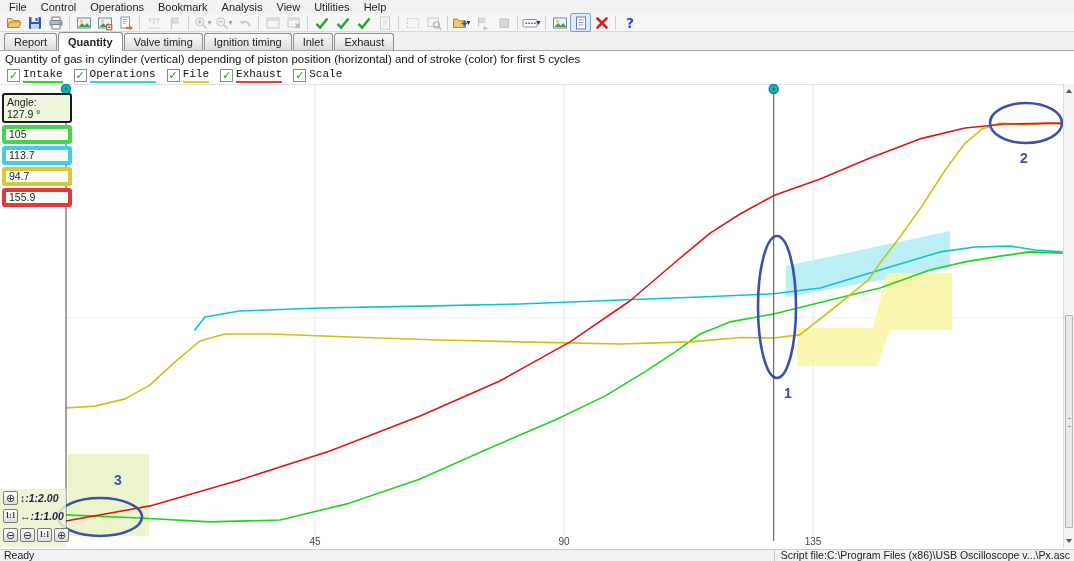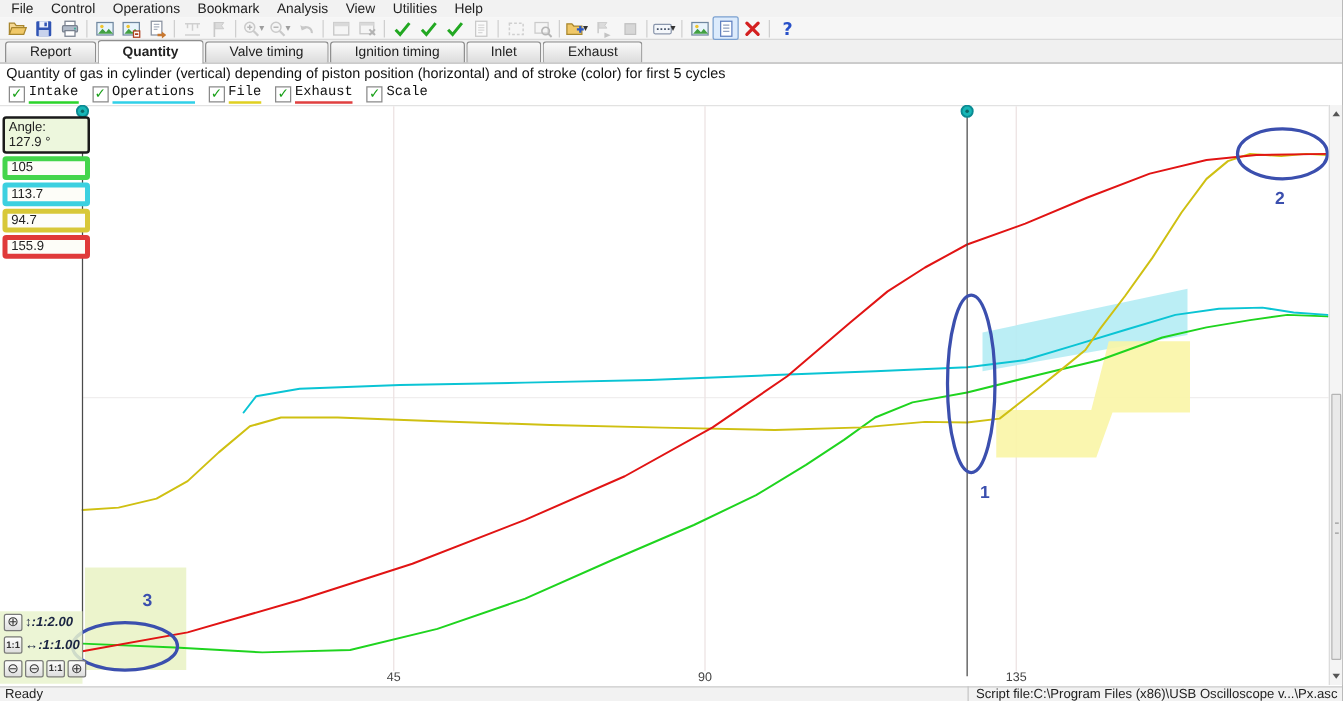--- a/index.html
+++ b/index.html
@@ -13,21 +13,21 @@
   #toolbar{position:absolute;left:0;top:14px;width:100%;height:18px;background:#f6f6f6;
            border-bottom:1px solid #d8d8d8;display:flex;align-items:center;padding-left:3px;box-sizing:border-box;}
   .tbtn{width:19px;height:17px;display:flex;align-items:center;justify-content:center;border:1px solid transparent;border-radius:2px;}
   .tbtn.dis{filter:grayscale(1) opacity(.45);}
   .tbtn.act{border:1px solid #7aa0d0;background:#dcebfc;}
   .tbtn .caret{font-size:8px;color:#333;margin-left:-2px;}
   .tsep{width:1px;height:14px;background:#cfcfcf;margin:0 3px;}
   
   #tabbar{position:absolute;left:0;top:32px;width:100%;height:19px;background:#f0f0f0;
           border-bottom:1px solid #a8a8a8;display:flex;align-items:flex-end;padding-left:4px;box-sizing:border-box;}
-  .tab{height:16px;line-height:16px;padding:0 19px;margin-right:1px;border:1px solid #8f8f8f;border-bottom:none;
+  .tab{height:16px;line-height:16px;padding:0 9px;margin-right:1px;border:1px solid #8f8f8f;border-bottom:none;
        border-radius:3px 3px 0 0;background:linear-gradient(#fafafa,#dcdcdc);font-size:11px;color:#222;}
   .tab.active{height:18px;line-height:18px;background:#fff;font-weight:bold;position:relative;z-index:2;margin-bottom:-1px;}
   
   #descrow{position:absolute;left:0;top:51px;width:100%;height:16px;background:#fff;padding:2px 16px 0 5px;box-sizing:border-box;font-size:11.5px;color:#111;}
   #legendrow{position:absolute;left:0;top:67px;width:100%;height:17px;background:#fff;display:flex;align-items:center;padding-left:7px;box-sizing:border-box;}
   .legend-item{display:flex;align-items:center;margin-right:11px;}
   .cbx{width:11px;height:11px;border:1px solid #8a8a8a;background:#fff;margin-right:3px;position:relative;
        font-size:11px;line-height:10px;text-align:center;color:#18a018;font-weight:bold;}
   .legend-label{font-size:11px;padding-bottom:1px;border-bottom:2px solid transparent;font-family:Liberation Mono, monospace;}
   
@@ -38,21 +38,21 @@
   #angle-box{width:60px;border:2px solid #1a1a1a;border-radius:3px;background:#edf7dd;
              padding:1px 3px;font-size:10.5px;line-height:12px;color:#222;margin-bottom:2px;}
   .chip{width:56px;border:4px solid #4c1d95;border-radius:3px;background:#fdfdf8;margin-bottom:2px;
         padding:0 3px;font-size:10.5px;line-height:11px;color:#222;}
   
   #zoomctl{position:absolute;left:0px;bottom:2px;width:150px;height:58px;z-index:6;}
   #zoomctl .bgpane{position:absolute;left:0;top:0;width:66px;height:58px;background:rgba(233,243,206,.85);}
   .zrow{position:absolute;display:flex;align-items:center;}
   .zbtn{width:15px;height:14px;border:1px solid #7a7a7a;border-radius:2px;background:linear-gradient(#fdfdfd,#dedede);
         font-size:11px;line-height:12px;text-align:center;color:#333;margin-right:2px;box-sizing:border-box;}
-  .zbtn.ratio{font-size:7.5px;font-weight:bold;line-height:12px;}
+  .zbtn.ratio{font-size:7.5px;font-weight:bold;line-height:12px;font-family:Liberation Serif, serif;}
   .zlabel{font-size:10.5px;font-weight:bold;color:#1a2442;white-space:nowrap;font-style:italic;}
   
   #vscroll{position:absolute;right:0;top:0;width:11px;height:464px;background:#f4f4f4;border-left:1px solid #dcdcdc;box-sizing:border-box;z-index:4;}
   .sbarrow{position:absolute;left:0;width:100%;height:13px;display:flex;align-items:center;justify-content:center;}
   .tri-up{width:0;height:0;border-left:3px solid transparent;border-right:3px solid transparent;border-bottom:4px solid #555;}
   .tri-down{width:0;height:0;border-left:3px solid transparent;border-right:3px solid transparent;border-top:4px solid #555;}
   #sb-thumb{position:absolute;left:1px;top:231px;width:8px;height:213px;background:#e9e9e9;border:1px solid #b4b4b4;border-radius:1px;box-sizing:border-box;}
   #sb-grip{position:absolute;left:2px;top:102px;width:3px;height:7px;border-top:1px solid #999;border-bottom:1px solid #999;}
   
   #statusbar{position:absolute;left:0;top:549px;width:100%;height:12px;background:#f2f2f2;border-top:1px solid #cccccc;

